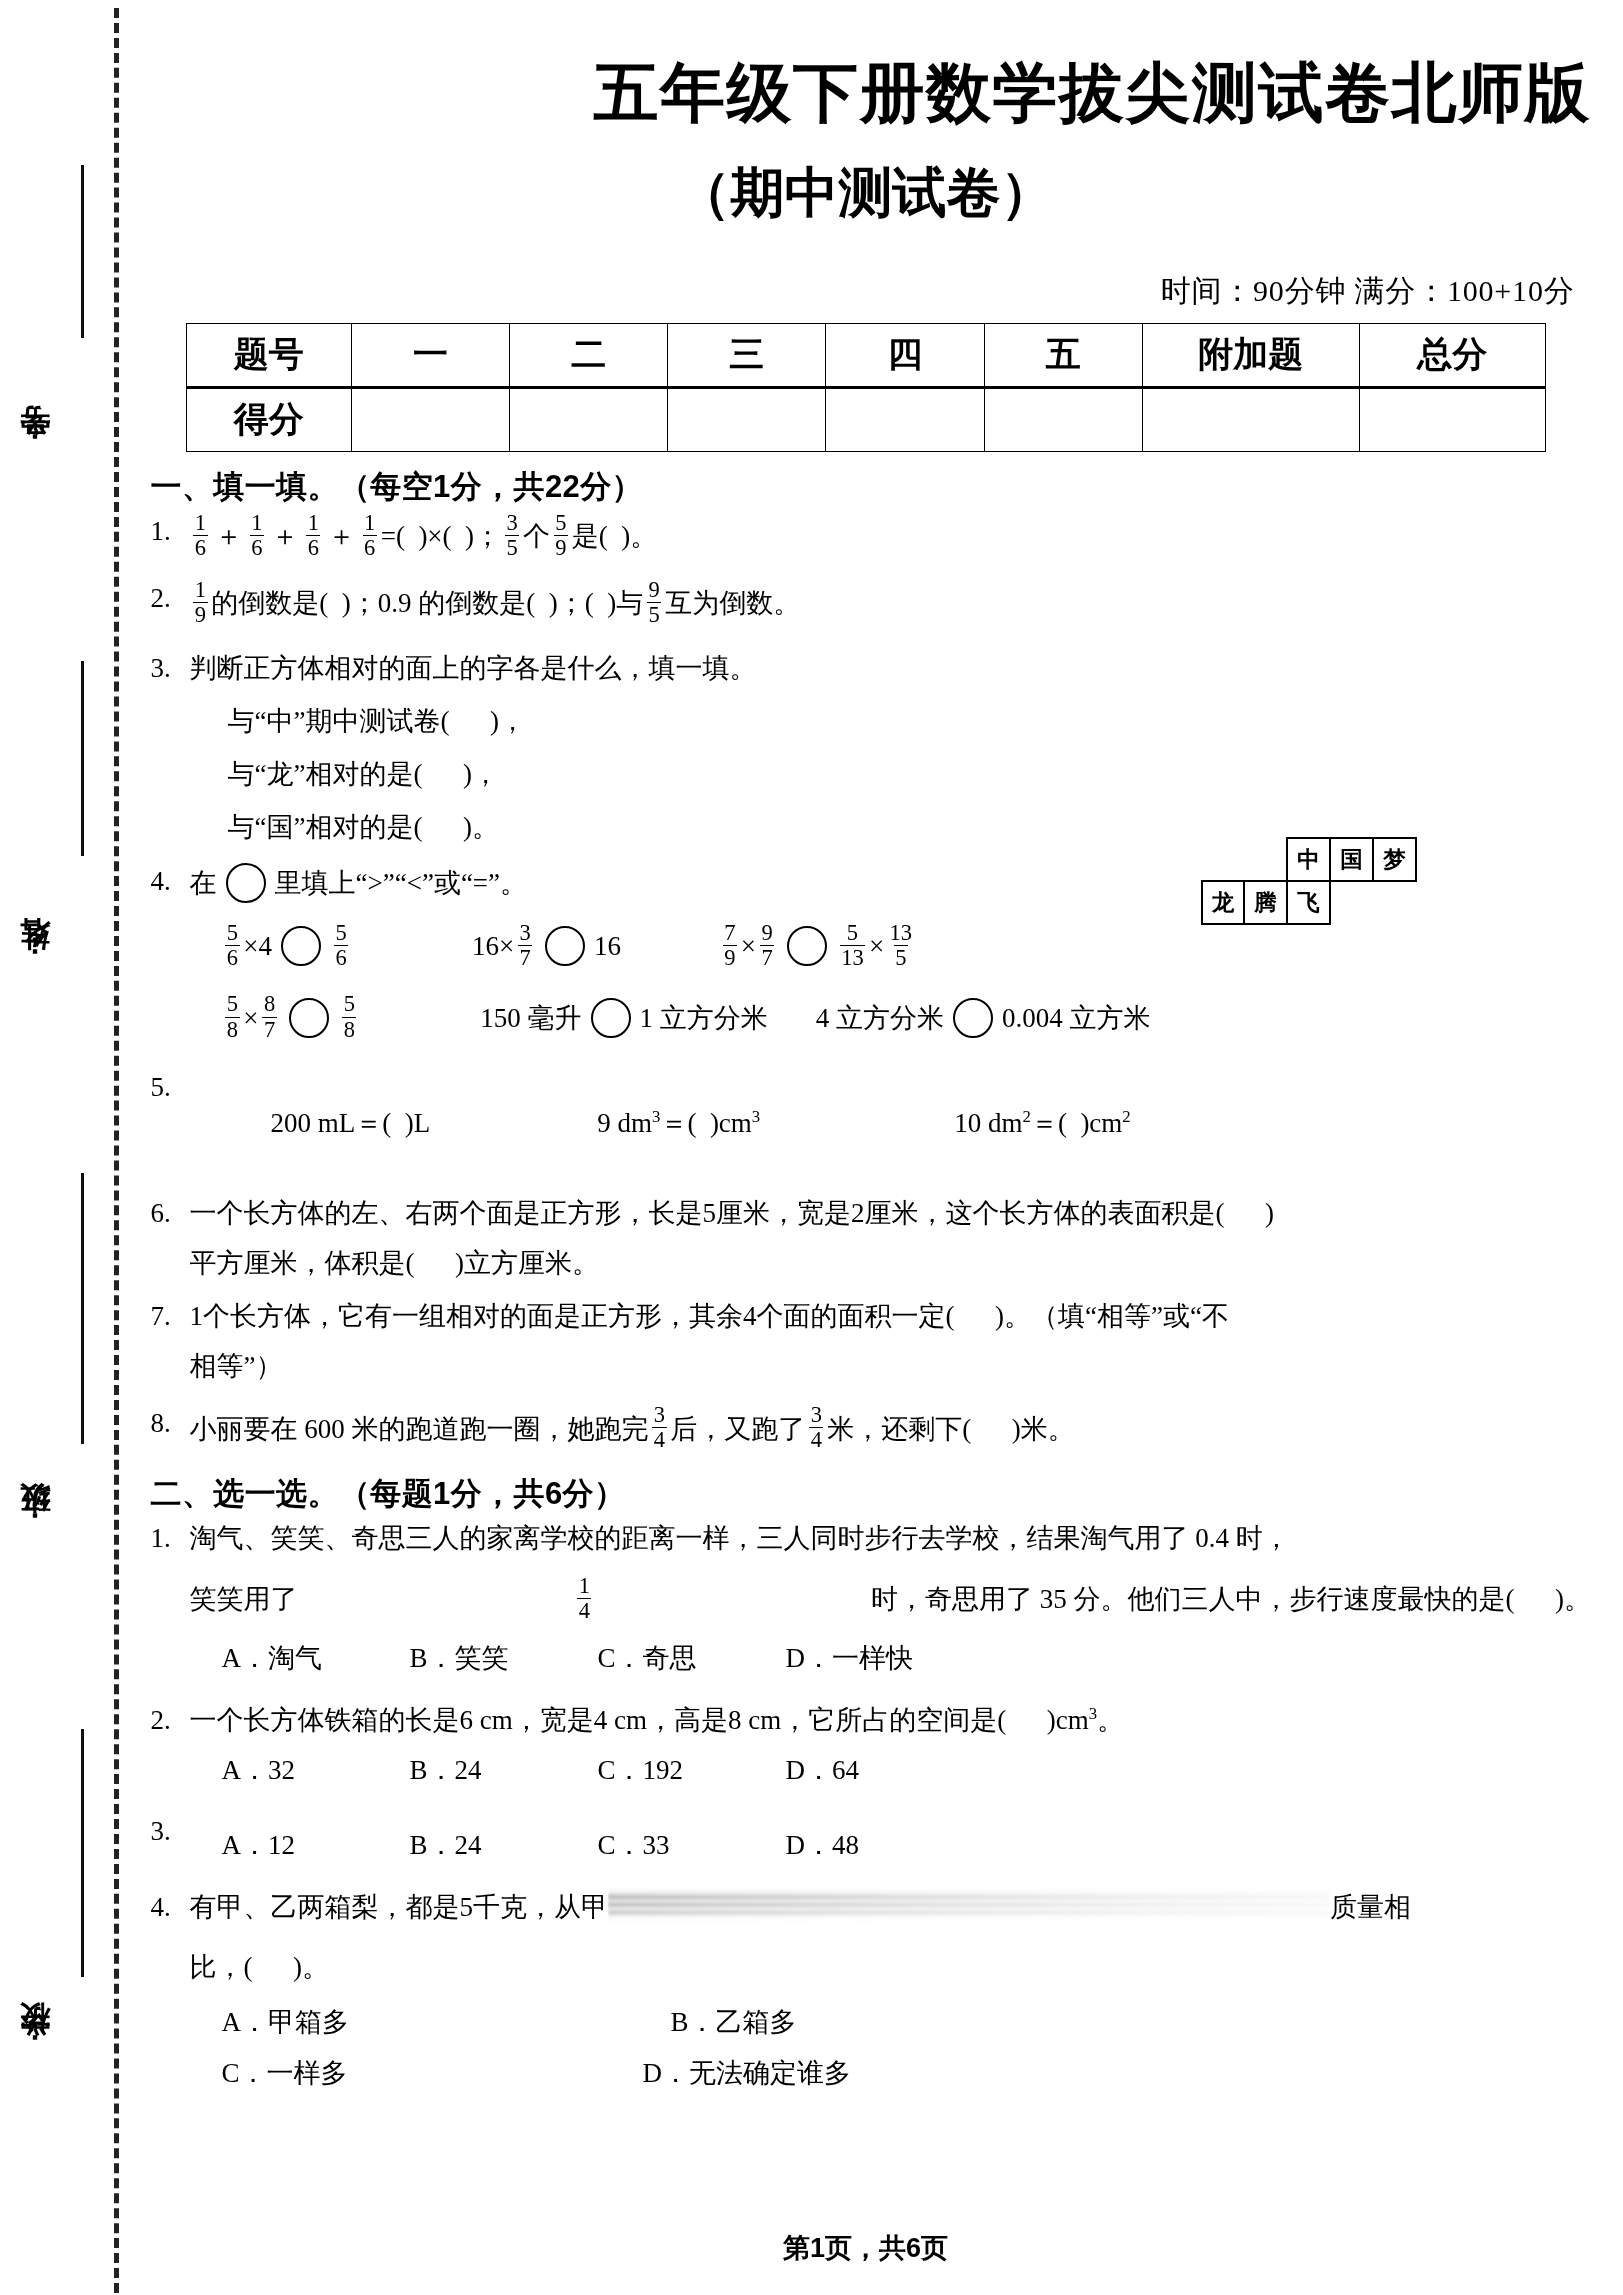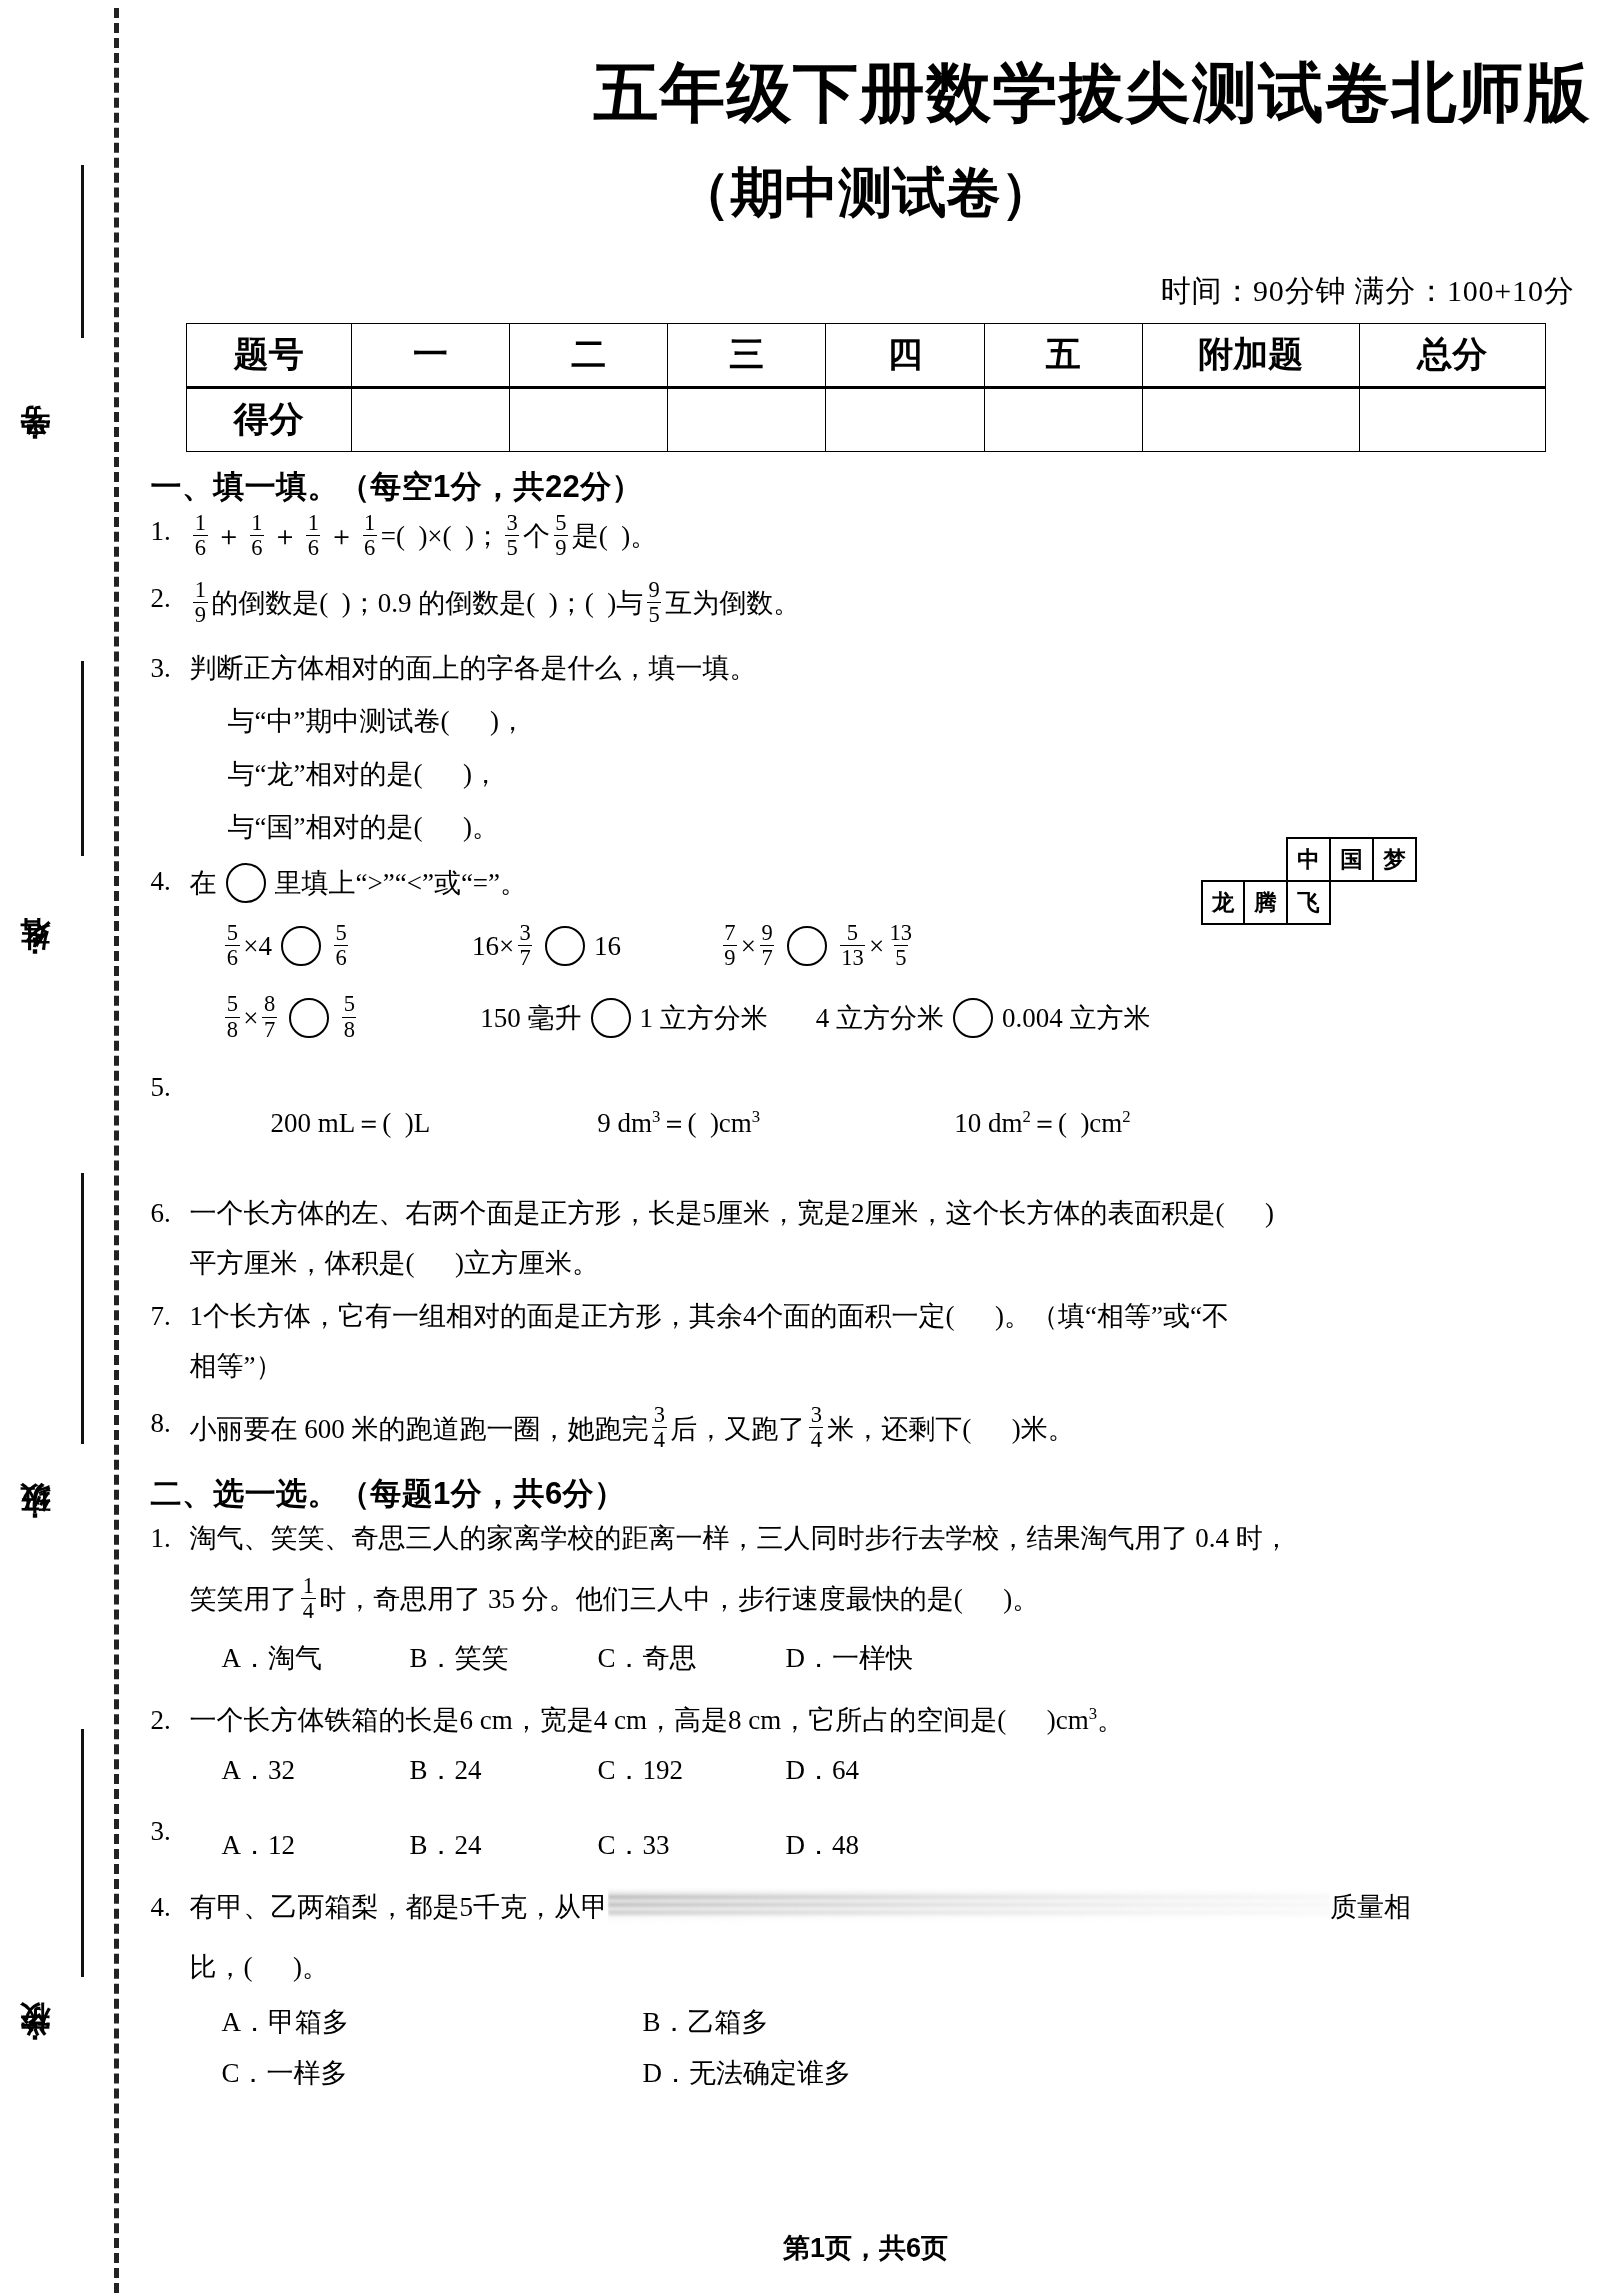--- a/index.html
+++ b/index.html
@@ -487,21 +487,21 @@
         </div>
       </div>
     </div>
 
     <div class="sec-head" style="margin-top:25.6px;">二、选一选。（每题1分，共6分）</div>
 
     <div class="q">
       <div class="qn">1.</div>
       <div class="qbody">
         <div class="blankp">淘气、笑笑、奇思三人的家离学校的距离一样，三人同时步行去学校，结果淘气用了 0.4 时，</div>
-        <div class="line" style="margin-top:19.5px;">
+        <div class="line" style="margin-top:19.5px;justify-content:space-between;">
           <span>笑笑用了</span>
           <span class="frac">
             <span class="nu">1</span>
             <span class="de">4</span>
           </span>
           <span class="blankp">时，奇思用了 35 分。他们三人中，步行速度最快的是(      )。</span>
         </div>
         <div class="choices" style="margin-top:16.5px;">
           <span class="ch c1">A．淘气</span>
           <span class="ch c2">B．笑笑</span>
@@ -538,21 +538,21 @@
 
     <div class="q" style="margin-top:12px;">
       <div class="qn">4.</div>
       <div class="qbody">
         <div class="line">
           <span>有甲、乙两箱梨，都是5千克，从甲</span>
           <span class="blurband"></span>
           <span>质量相</span>
         </div>
         <div class="blankp" style="margin-top:24px;">比，(      )。</div>
-        <div class="choices two" style="margin-top:18px;">
+        <div class="choices two" style="margin-top:18px;gap:28px;">
           <span class="ch w1">A．甲箱多</span>
           <span class="ch">B．乙箱多</span>
         </div>
         <div class="choices two" style="margin-top:15px;">
           <span class="ch w1">C．一样多</span>
           <span class="ch">D．无法确定谁多</span>
         </div>
       </div>
     </div>
 

